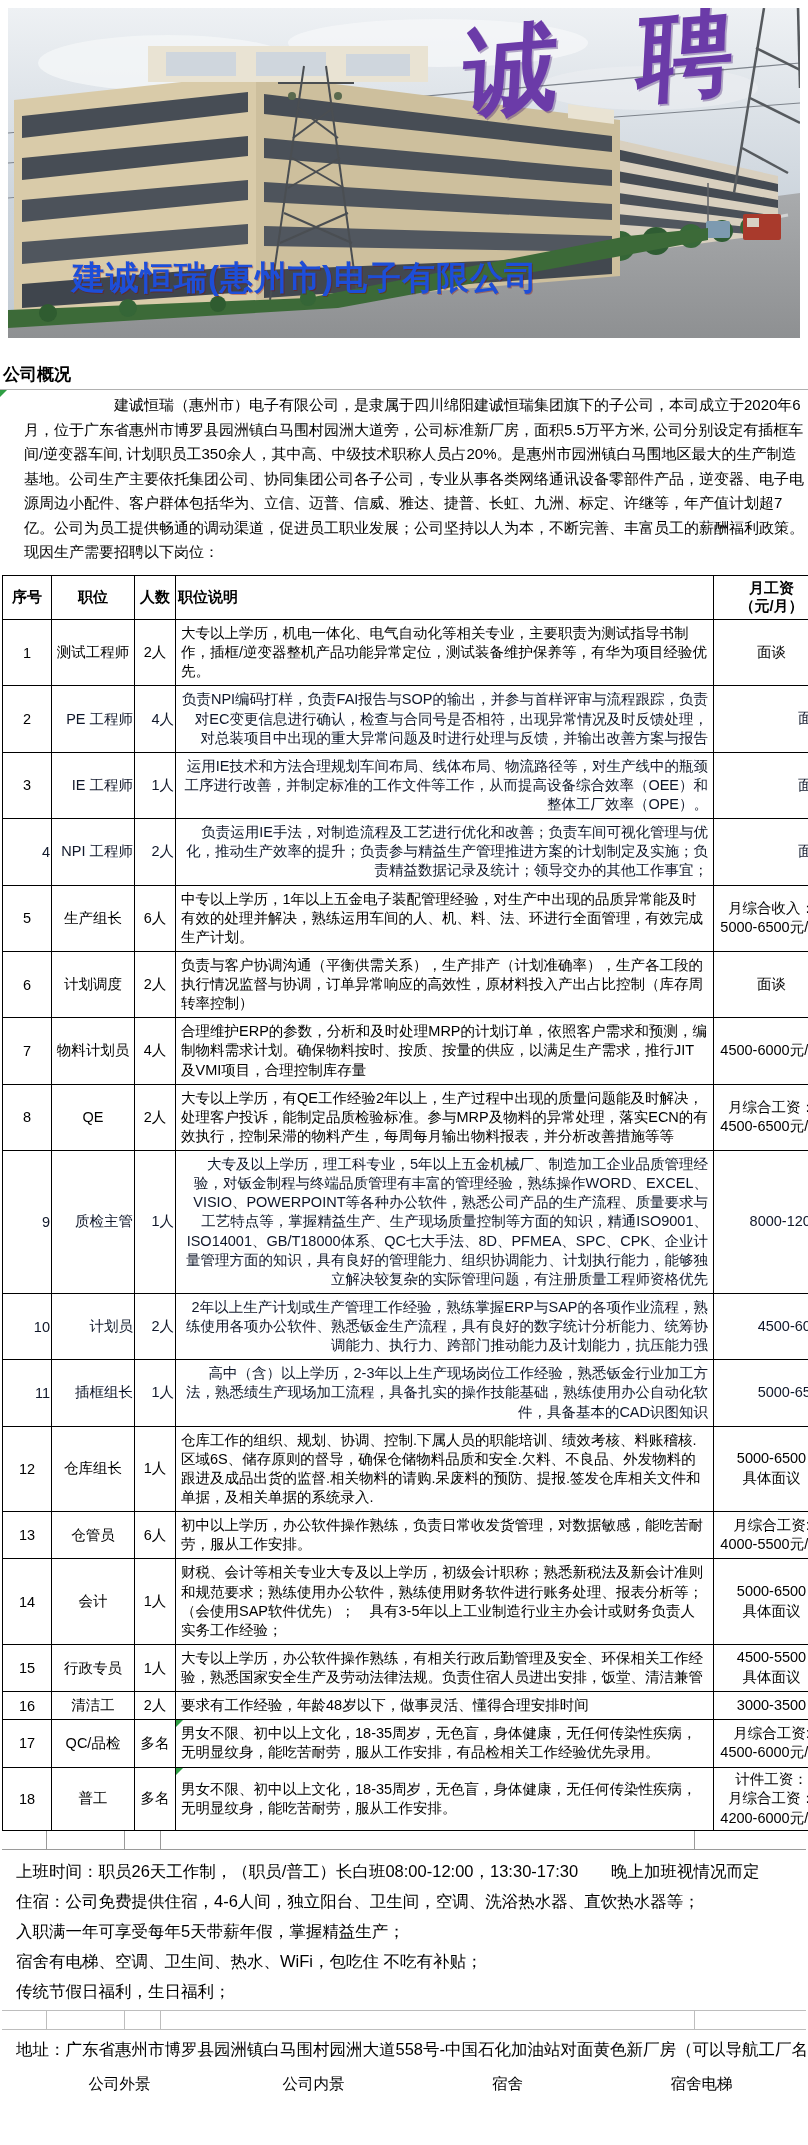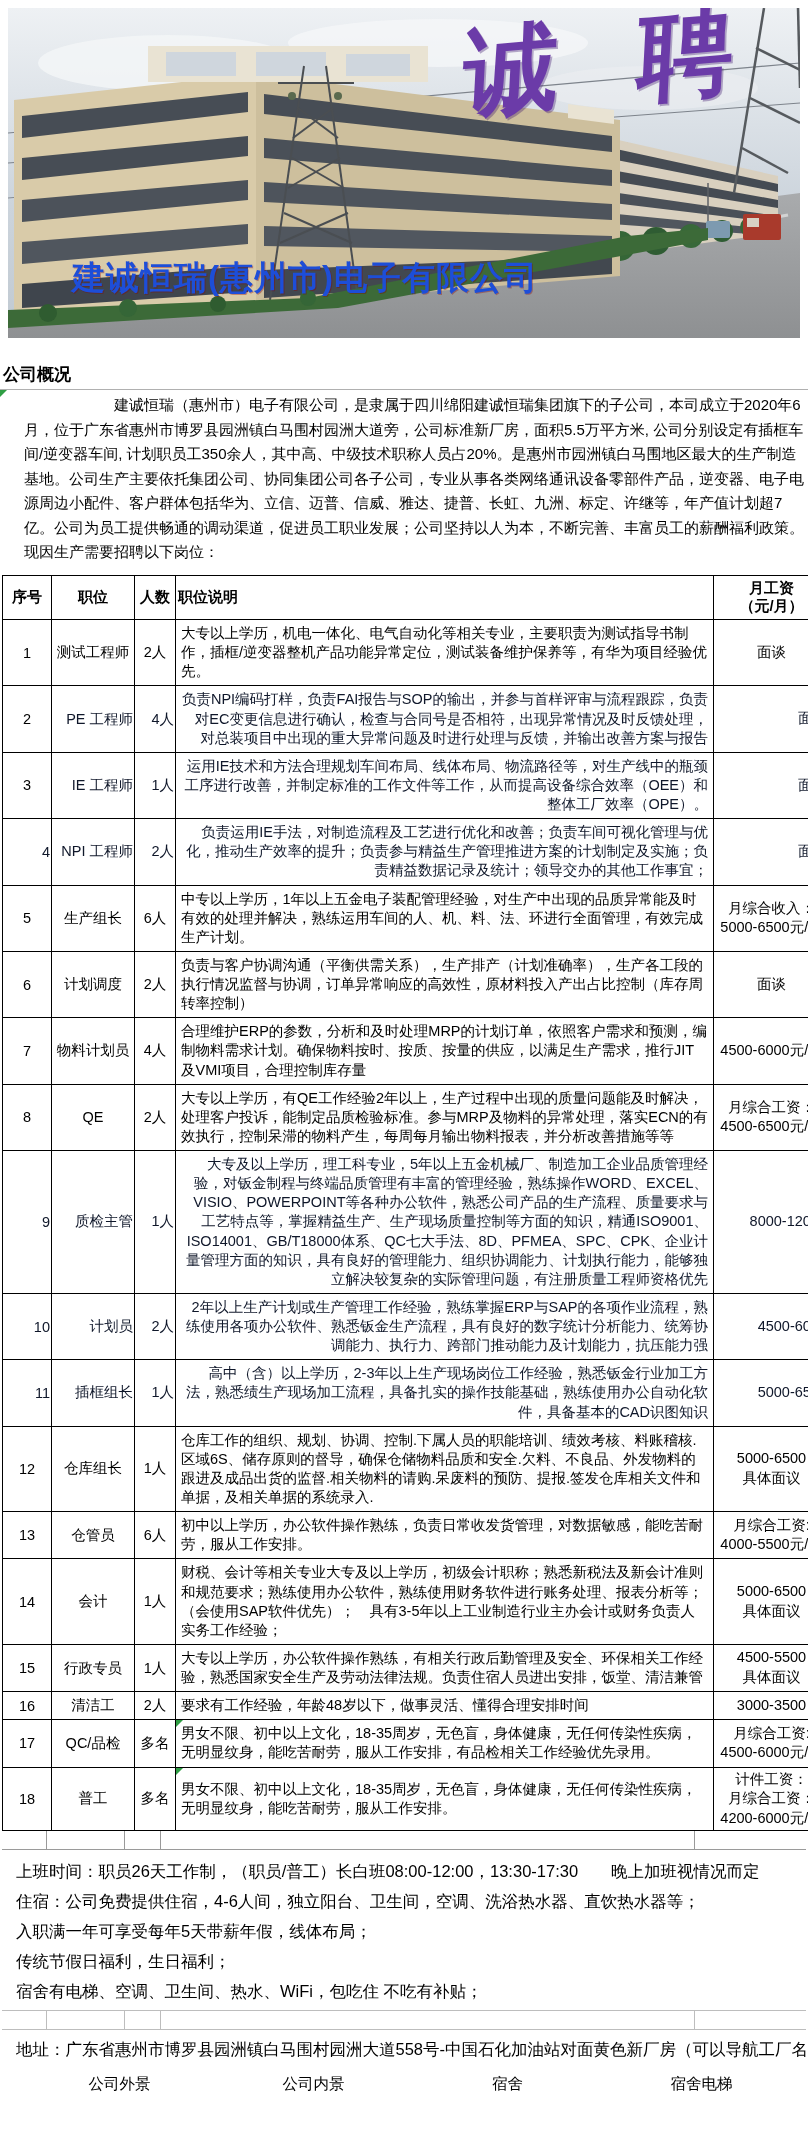--- a/index.html
+++ b/index.html
@@ -318,23 +318,23 @@
         </tr>
       </tbody>
   </table>
 
   <div class="empty-grid-row after-table"></div>
 
   <div class="footer">
     <div id="benefit-lines">
         <div class="footer-line">上班时间：职员26天工作制，（职员/普工）长白班08:00-12:00，13:30-17:30　　晚上加班视情况而定</div>
         <div class="footer-line">住宿：公司免费提供住宿，4-6人间，独立阳台、卫生间，空调、洗浴热水器、直饮热水器等；</div>
-        <div class="footer-line">入职满一年可享受每年5天带薪年假，线体布局；</div>
+        <div class="footer-line">入职满一年可享受每年5天带薪年假，掌握精益生产；</div>
+        <div class="footer-line">宿舍有电梯、空调、卫生间、热水、WiFi，包吃住 不吃有补贴；</div>
         <div class="footer-line">传统节假日福利，生日福利；</div>
-        <div class="footer-line">宿舍有电梯、空调、卫生间、热水、WiFi，包吃住 不吃有补贴；</div>
       </div>
     <div class="empty-grid-row"></div>
     <div class="footer-line">地址：广东省惠州市博罗县园洲镇白马围村园洲大道558号-中国石化加油站对面黄色新厂房（可以导航工厂名字）</div>
   </div>
 
   <div class="photos">
 
     <div class="photo-block">
       <div class="photo-caption">公司外景</div>
 

